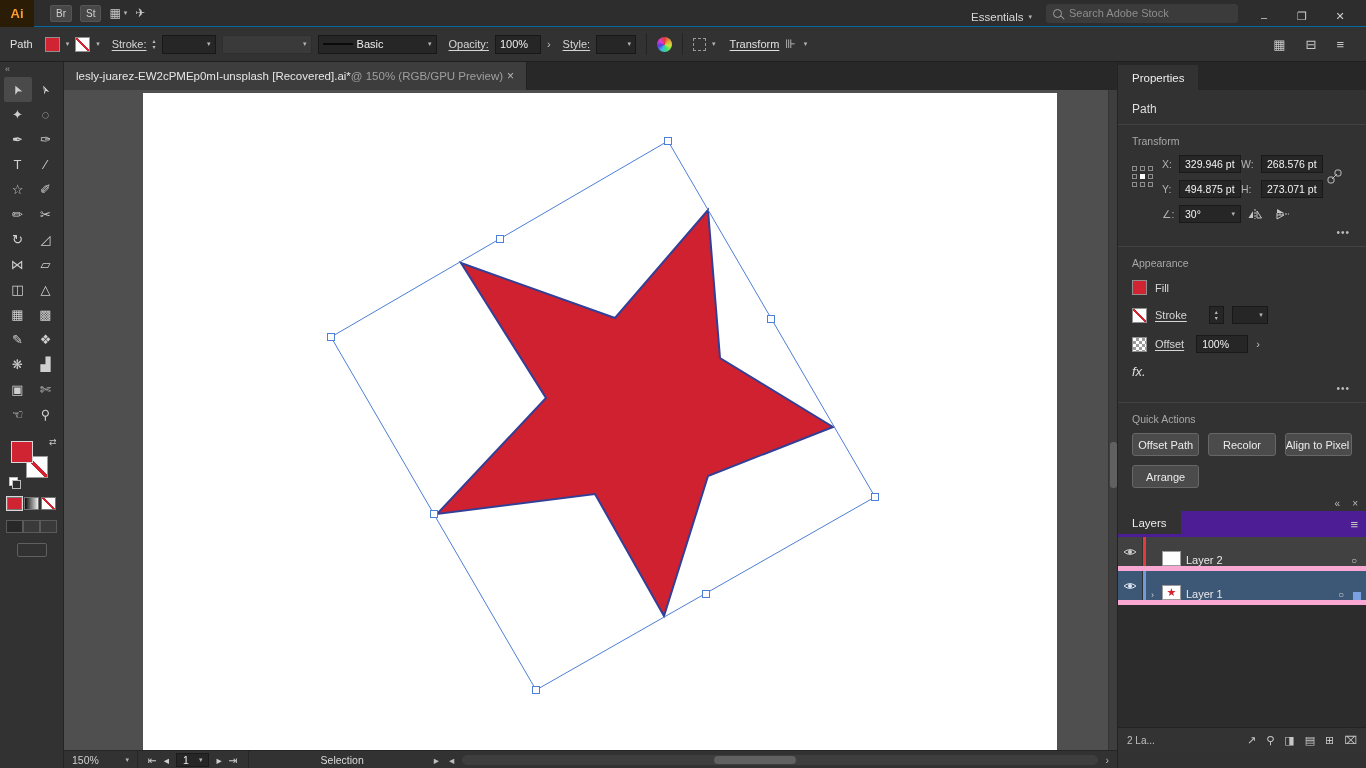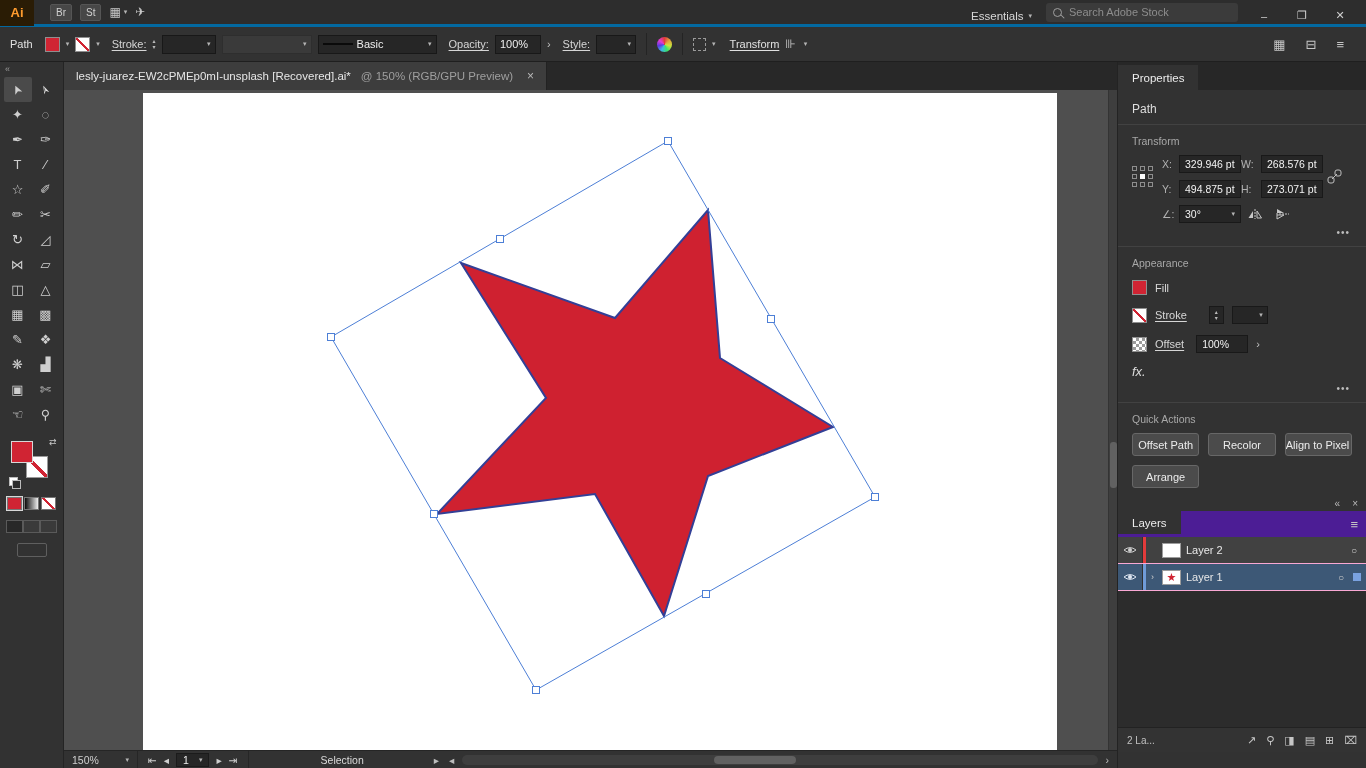--- a/index.html
+++ b/index.html
@@ -2,21 +2,21 @@
 <html><head>
 <meta charset="utf-8">
 <style>
   *{margin:0;padding:0;box-sizing:border-box}
   html,body{width:1366px;height:768px;overflow:hidden;background:#323232;
     font-family:"Liberation Sans","DejaVu Sans",sans-serif;color:#d8d8d8;user-select:none}
   #app{position:absolute;inset:0;width:1366px;height:768px;background:#323232}
 
   
   .menubar{position:absolute;left:0;top:0;width:1366px;height:27px;background:#2d2d2d;
-    display:flex;align-items:center;font-size:12px;border-bottom:3px solid #0369a1;z-index:6}
+    display:flex;align-items:center;font-size:12px;border-bottom:1px solid #0369a1;z-index:6}
   .logo{width:34px;height:27px;background:#2a1c05;color:#ff9c2e;font-weight:bold;
     display:flex;align-items:center;justify-content:center;font-size:13px}
   .menu-items{display:flex;height:100%}
   .menu-item{padding:0 11px;display:flex;align-items:center;color:#d8d8d8;cursor:default}
   .mb-center{display:flex;align-items:center;gap:8px;margin-left:16px}
   .mb-btn{padding:2px 5px;background:#474747;border:1px solid #555;border-radius:2px;font-size:10px;color:#d0d0d0}
   .mb-ic{color:#c8c8c8;font-size:12px;display:flex;align-items:center;gap:3px}
   .mini-dd{font-size:7px;color:#b5b5b5}
   .mb-right{margin-left:auto;display:flex;align-items:flex-end;gap:14px;padding-right:14px}
   .workspace{font-size:11.5px;color:#d8d8d8;display:flex;align-items:center;gap:5px}
@@ -69,21 +69,21 @@
   .sw{width:15px;height:13px;border:1px solid #777}
   .sw-color{background:#d02433;box-shadow:0 0 0 1px #d8d8d8}
   .sw-grad{background:linear-gradient(90deg,#0c0c0c,#efefef)}
   .modes{display:flex;justify-content:center;margin-top:10px}
   .mode{width:17px;height:13px;border:1px solid #5a5a5a;background:#3a3a3a}
   .mode.active{background:#282828}
   .screenmode{margin:10px auto 0;width:30px;height:14px;border:1px solid #5f5f5f;border-radius:2px}
 
   
   .tabbar{position:absolute;left:64px;top:62px;width:1053px;height:28px;background:#282828;display:flex;align-items:flex-end;z-index:3}
-  .doctab{height:28px;background:#3d3d3d;display:flex;align-items:center;gap:10px;padding:0 12px;
+  .doctab{height:28px;background:#3d3d3d;display:flex;align-items:center;padding:0 12px;
     border-right:1px solid #222;font-size:11.5px}
   .docname{color:#e6e6e6;white-space:nowrap}
   .docview{color:#9f9f9f;white-space:nowrap}
   .tabclose{color:#b9b9b9;font-size:12px;margin-left:4px}
 
   
   .canvas{position:absolute;left:64px;top:90px;width:1053px;height:660px;background:#4f4f4f;overflow:hidden;z-index:1}
   .canvas svg{position:absolute;left:0;top:0;display:block}
   .vscroll{position:absolute;right:0;top:0;width:9px;height:100%;background:#3e3e3e;border-left:1px solid #343434}
   .vthumb{position:absolute;left:1px;top:352px;width:7px;height:46px;background:#616161;border-radius:3px}
@@ -132,21 +132,21 @@
   .qagrid{display:grid;grid-template-columns:1fr 1fr 1fr;gap:9px;margin-top:2px}
   .qa-btn{height:23px;background:#4b4b4b;border:1px solid #676767;border-radius:3px;color:#ececec;font-size:11px;font-family:inherit;cursor:default;white-space:nowrap;overflow:hidden}
 
   
   .layers{flex:1;display:flex;flex-direction:column;margin-top:8px;min-height:0}
   .minibar{height:15px;display:flex;justify-content:flex-end;align-items:center;gap:12px;padding:0 8px;color:#bbb;font-size:10px;flex:none}
   .ltabbar{height:26px;background:#4c1d95;display:flex;align-items:flex-start;flex:none;padding-right:8px}
   .ltab{background:#323232;height:23px;padding:0 14px;display:flex;align-items:center;color:#ececec;font-size:11.5px}
   .lmenu{margin-left:auto;align-self:center;color:#c4c4c4;font-size:13px}
   .lrows{background:#2c2c2c;flex:1;min-height:0}
-  .lrow{height:27px;display:flex;align-items:center;background:#414141;border-bottom:1px solid #f9a8d4;font-size:11px}
+  .lrow{height:34px;display:flex;align-items:flex-end;background:#414141;border-bottom:5px solid #f9a8d4;font-size:11px}
   .lrow.selected{background:#3d5876}
   .leye{width:25px;display:flex;justify-content:center;align-items:center;border-right:1px solid #303030;align-self:stretch}
   .lcolor{width:3px;align-self:stretch;flex:none}
   .ldisc{width:13px;text-align:center;color:#d0d0d0;font-size:9px}
   .lthumb{width:19px;height:15px;background:#fff;border:1px solid #9c9c9c;margin:0 5px 0 3px;display:flex;align-items:center;justify-content:center;flex:none}
   .lthumb .star{color:#d02433;font-size:11px;line-height:1}
   .lname{color:#e8e8e8}
   .ltarget{margin-left:auto;color:#cacaca;font-size:10px;margin-right:9px}
   .lchip{width:8px;height:8px;background:#7aa2e0;margin-right:5px;flex:none}
   .lfooter{height:25px;background:#333;border-top:1px solid #222;display:flex;align-items:center;padding:0 9px;gap:10px;color:#c6c6c6;font-size:11px;flex:none}

